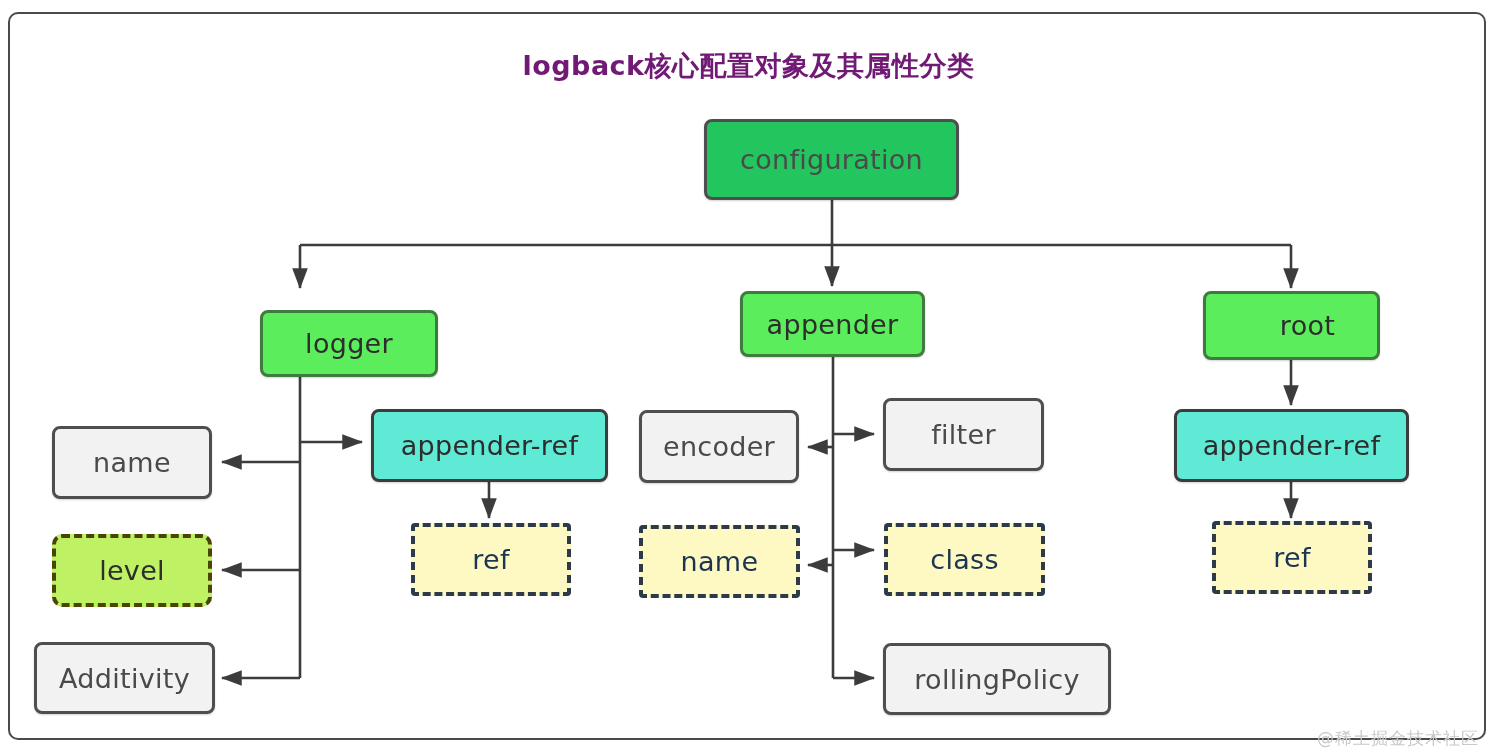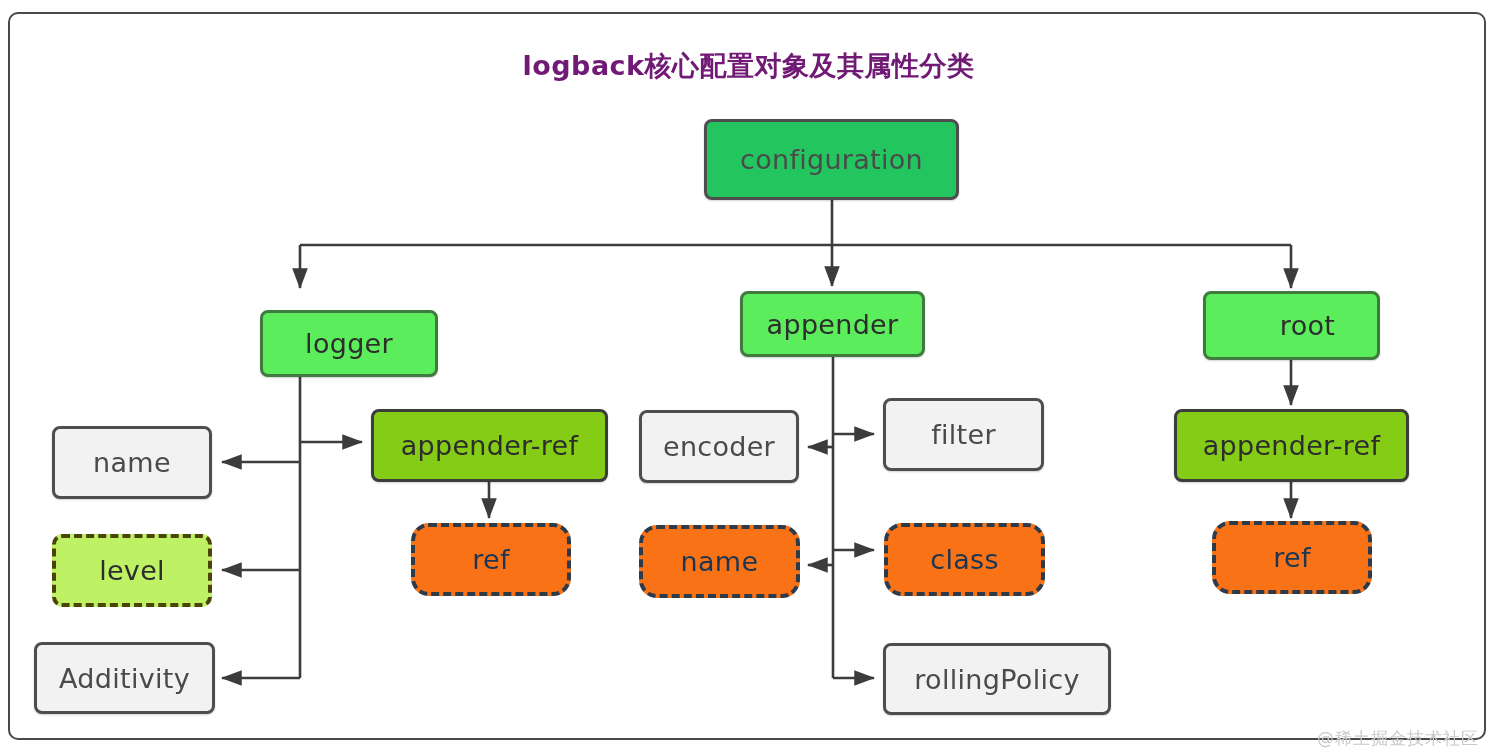--- a/index.html
+++ b/index.html
@@ -74,36 +74,36 @@
     color: #4a4a4a;
     box-shadow: 0 1px 2px rgba(0,0,0,0.18);
   }
   .n-green {
     background: #5ced5c;
     border: 3px solid #3f7a3f;
     color: #2d2d2d;
     box-shadow: 0 1px 2px rgba(0,0,0,0.18);
   }
   .n-yellow {
-    background: #84cc16;
+    background: #5eead4;
     border: 3px solid #3c3c3c;
     color: #2d2d2d;
     box-shadow: 0 1px 2px rgba(0,0,0,0.18);
   }
   .n-yellow-dash {
     background: #bef264;
     border: 4px dashed #4a4405;
     color: #2d2d2d;
     border-radius: 10px;
   }
   .n-blue-dash {
-    background: #f97316;
+    background: #fef9c3;
     border: 4px dashed #2d3a4a;
     color: #1b3552;
-    border-radius: 18px;
+    border-radius: 4px;
   }
   #watermark {
     position: absolute;
     right: 18px;
     bottom: 6px;
     font-size: 17px;
     color: #c9c9c9;
     font-family: "DejaVu Sans", "Liberation Sans", sans-serif;
     letter-spacing: 1px;
   }

